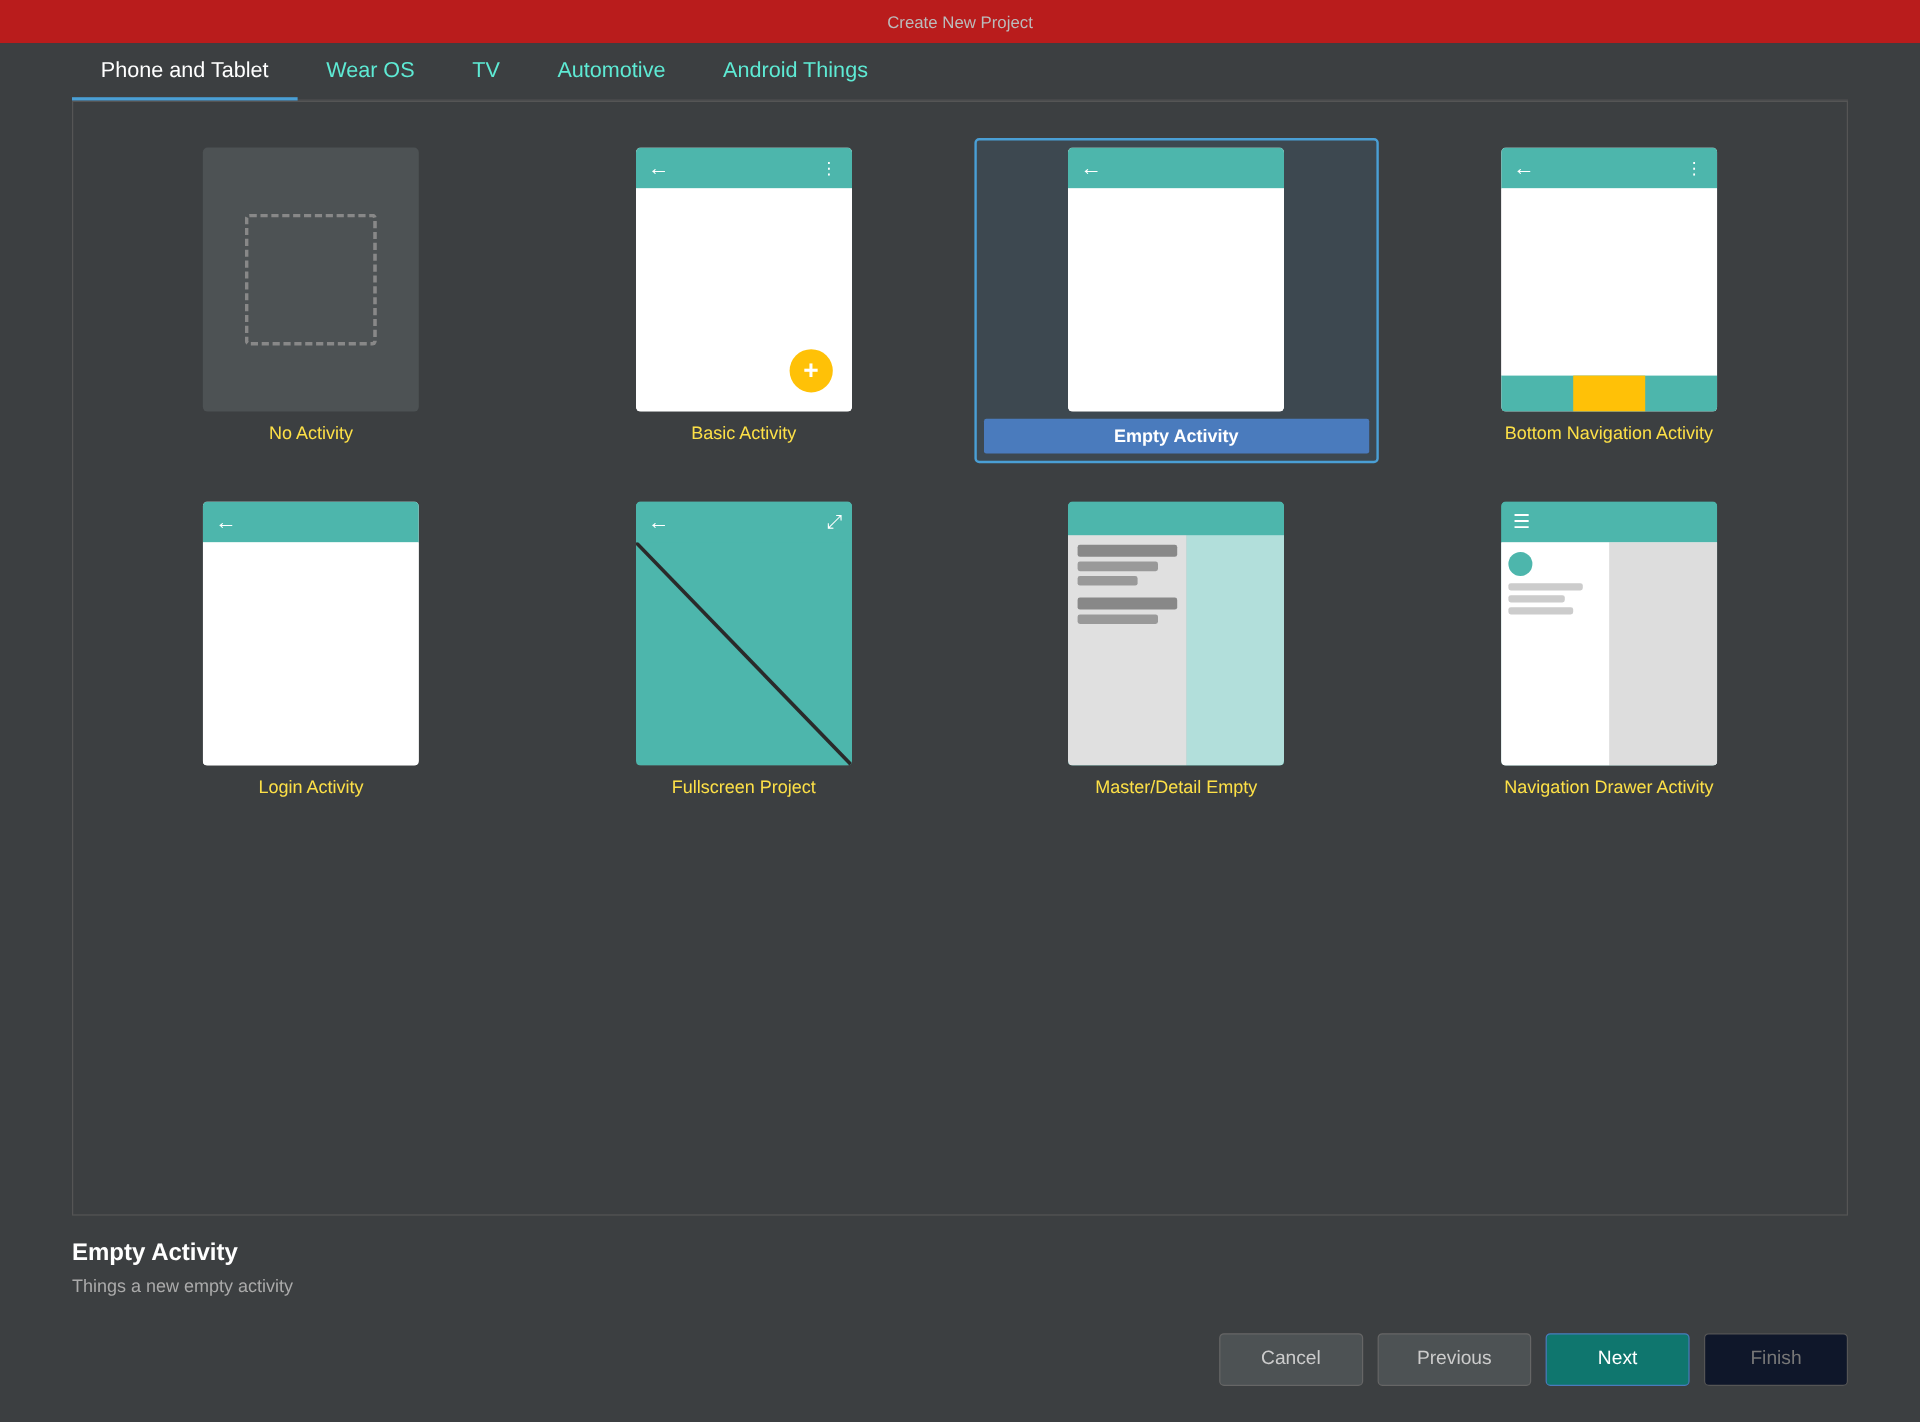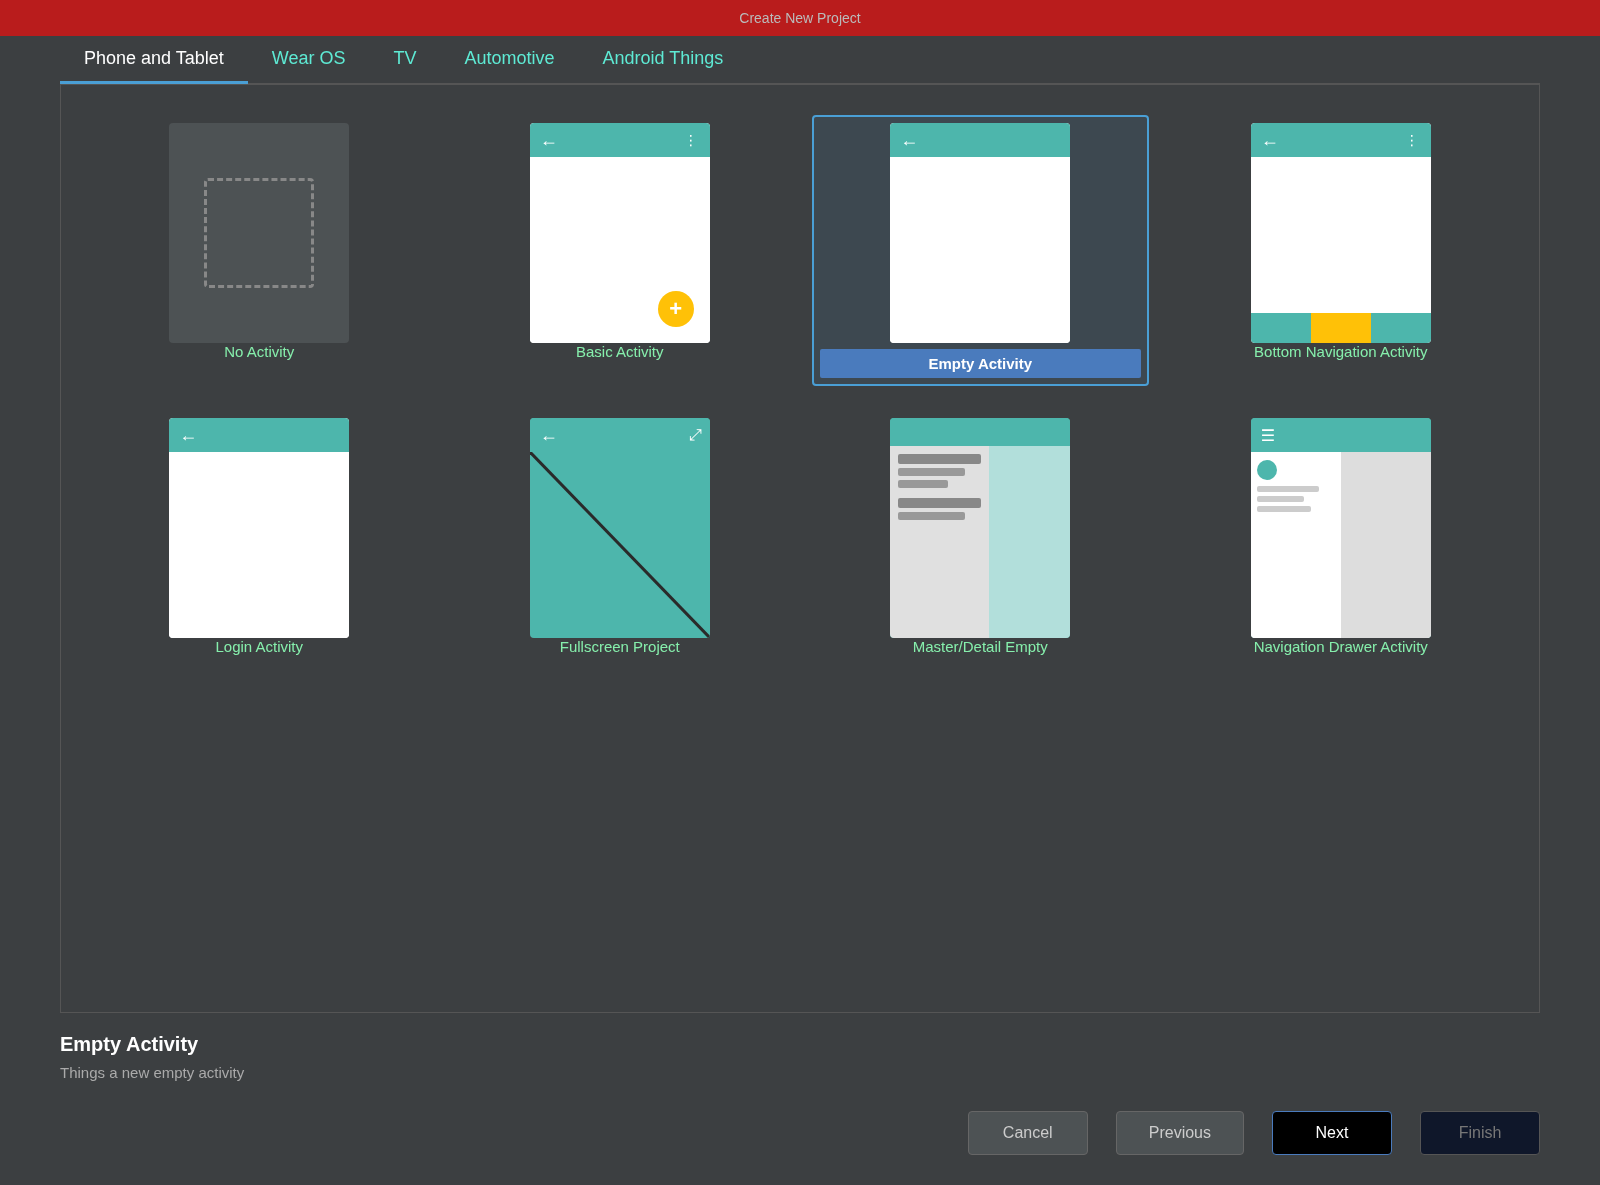--- a/index.html
+++ b/index.html
@@ -101,22 +101,23 @@
     }
     .template-thumb {
       width: 180px;
       height: 220px;
       background: #4d5254;
       border-radius: 4px;
       overflow: hidden;
       position: relative;
     }
     .template-label {
+      margin-top: 10px;
       font-size: 15px;
-      color: #86efac;
+      color: #fde047;
       text-align: center;
     }
     .template-item.selected .template-label {
       color: #fff;
       font-weight: bold;
       background: #4a7bbd;
       width: 100%;
       padding: 6px 0;
       border-radius: 2px;
       margin-top: 6px;
@@ -302,36 +303,36 @@
       margin-bottom: 8px;
     }
     .desc-text {
       color: #aaa;
       font-size: 15px;
     }
     .footer {
       display: flex;
       justify-content: flex-end;
       align-items: center;
-      gap: 28px;
+      gap: 12px;
       padding: 20px 0 0 0;
       flex-shrink: 0;
     }
     .btn {
       padding: 12px 32px;
       font-size: 16px;
       border-radius: 4px;
       cursor: pointer;
       border: 1px solid #666;
       background: #4d5254;
       color: #ccc;
       min-width: 120px;
     }
     .btn.primary {
-      background: #000000;
+      background: #0f766e;
       border-color: #4a7bbd;
       color: white;
     }
     .btn.disabled {
       color: #777;
       background: #0f172a;
       border-color: #555;
       cursor: default;
     }
     

